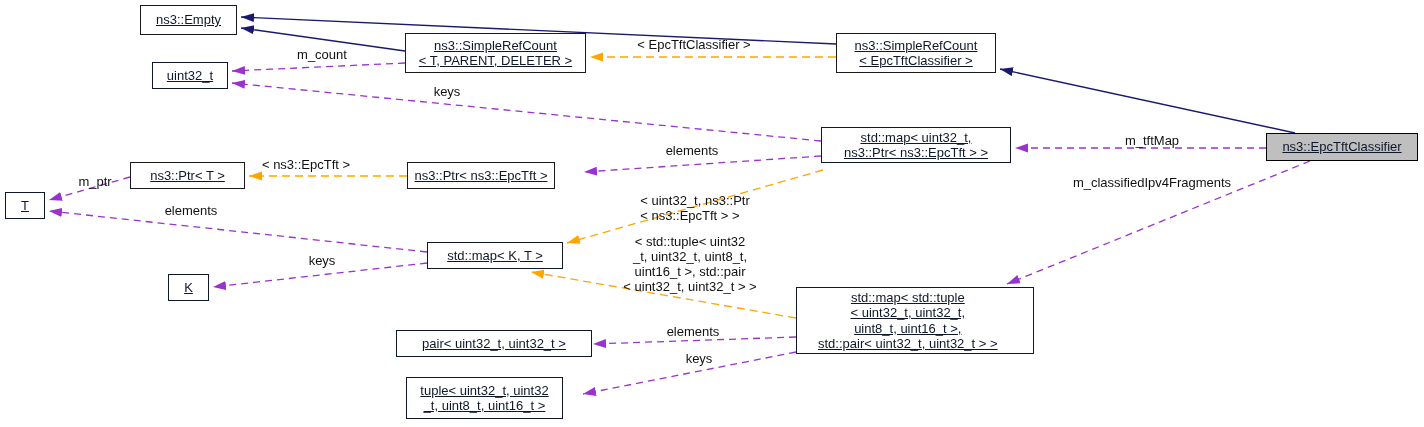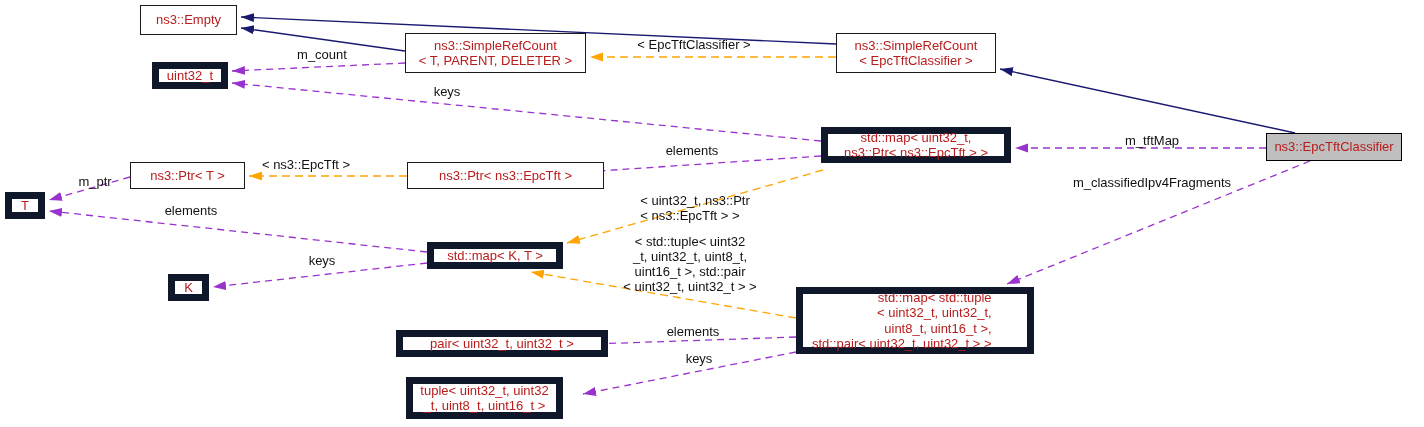--- a/index.html
+++ b/index.html
@@ -6,28 +6,28 @@
   #canvas{
     position:relative;width:1424px;height:427px;background:#ffffff;
     font-family:"Liberation Sans","DejaVu Sans",sans-serif;overflow:hidden;
   }
   #edges-svg{position:absolute;left:0;top:0;width:1424px;height:427px;}
   .edge{fill:none;}
   .edge.inheritance{stroke:#191970;stroke-width:1.4;}
   .edge.usage{stroke:#9a32cd;stroke-width:1.3;stroke-dasharray:7,5;}
   .edge.template{stroke:#ffa500;stroke-width:1.3;stroke-dasharray:8,5;}
   .node{
-    position:absolute;box-sizing:border-box;background:#ffffff;color:#b91c1c;
+    position:absolute;box-sizing:border-box;background:#ffffff;color:#0f172a;
     display:flex;align-items:center;justify-content:center;text-align:center;
-    font-size:13px;line-height:15.5px;white-space:pre-line;padding:1px 4px;
+    font-size:13px;line-height:15.5px;white-space:pre-line;padding:1px 4px;text-decoration:underline;
   }
   .node.documented{border:1.5px solid #1a1a1a;}
-  .node.undocumented{border:7px solid #0f172a;}
+  .node.undocumented{border:1px solid #0f172a;}
   .node.main{border:1.5px solid #000;background:#bfbfbf;}
-  .node.align-left{justify-content:flex-start;text-align:right;padding-left:9px;}
+  .node.align-left{justify-content:flex-start;text-align:center;padding-left:21px;}
   .edge-label{
     position:absolute;transform:translate(-50%,-50%);color:#111;
     font-size:13px;line-height:15px;white-space:pre-line;text-align:center;
   }
   .edge-label.multiline{text-align:left;}
 </style>
 </head>
 <body>
 
 <div id="canvas">
@@ -79,27 +79,27 @@
     <div class="edge-label" style="left: 1152px; top: 182px;">m_classifiedIpv4Fragments</div>
     <div class="edge-label" style="left: 693px; top: 331px;">elements</div>
     <div class="edge-label" style="left: 699px; top: 358px;">keys</div>
     <div class="node documented" style="left: 140px; top: 5px; width: 97px; height: 30px;">ns3::Empty</div>
     <div class="node documented" style="left: 405px; top: 33px; width: 181px; height: 40px;">ns3::SimpleRefCount
 &lt; T, PARENT, DELETER &gt;</div>
     <div class="node documented" style="left: 836px; top: 33px; width: 160px; height: 40px;">ns3::SimpleRefCount
 &lt; EpcTftClassifier &gt;</div>
     <div class="node undocumented" style="left: 152px; top: 62px; width: 76px; height: 27px;">uint32_t</div>
     <div class="node documented" style="left: 130px; top: 162px; width: 115px; height: 27px;">ns3::Ptr&lt; T &gt;</div>
-    <div class="node documented" style="left: 407px; top: 162px; width: 197px; height: 27px;">ns3::Ptr&lt; ns3::EpcTft &gt;</div>
+    <div class="node documented" style="left: 407px; top: 162px; width: 148px; height: 27px;">ns3::Ptr&lt; ns3::EpcTft &gt;</div>
     <div class="node undocumented" style="left: 5px; top: 192px; width: 40px; height: 27px;">T</div>
     <div class="node undocumented" style="left: 821px; top: 127px; width: 190px; height: 36px;">std::map&lt; uint32_t,
 ns3::Ptr&lt; ns3::EpcTft &gt; &gt;</div>
     <div class="node undocumented" style="left: 427px; top: 242px; width: 136px; height: 27px;">std::map&lt; K, T &gt;</div>
     <div class="node undocumented" style="left: 168px; top: 274px; width: 41px; height: 27px;">K</div>
     <div class="node undocumented align-left" style="left: 796px; top: 287px; width: 238px; height: 67px;">std::map&lt; std::tuple
 &lt; uint32_t, uint32_t,
 uint8_t, uint16_t &gt;,
 std::pair&lt; uint32_t, uint32_t &gt; &gt;</div>
-    <div class="node undocumented" style="left: 396px; top: 330px; width: 212px; height: 27px;">pair&lt; uint32_t, uint32_t &gt;</div>
+    <div class="node undocumented" style="left: 396px; top: 330px; width: 196px; height: 27px;">pair&lt; uint32_t, uint32_t &gt;</div>
     <div class="node undocumented" style="left: 406px; top: 377px; width: 157px; height: 42px;">tuple&lt; uint32_t, uint32
 _t, uint8_t, uint16_t &gt;</div>
-    <div class="node main" style="left: 1266px; top: 133px; width: 136px; height: 28px; text-align: right;">ns3::EpcTftClassifier</div>
+    <div class="node main" style="left: 1266px; top: 133px; width: 152px; height: 28px; text-align: right;">ns3::EpcTftClassifier</div>
   </div>
 
 </body></html>

